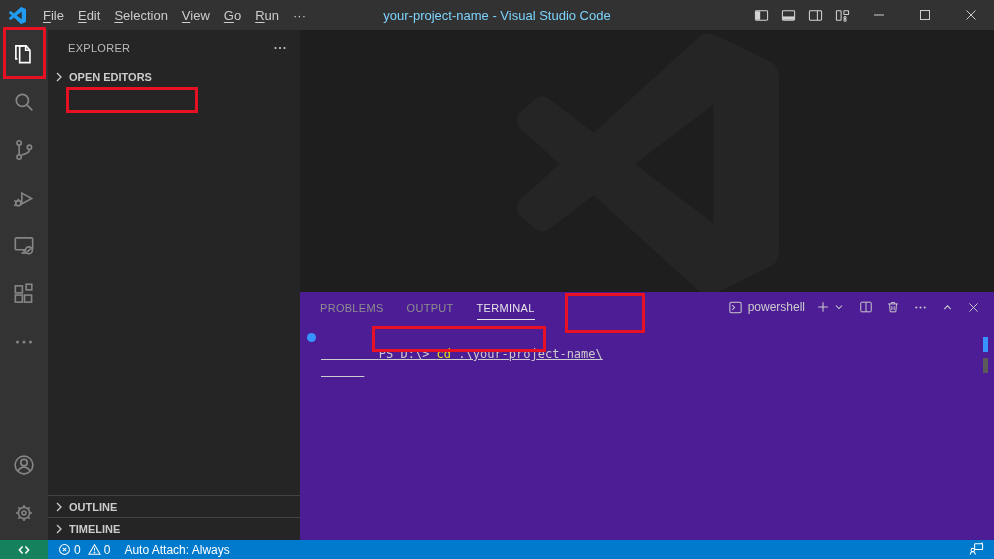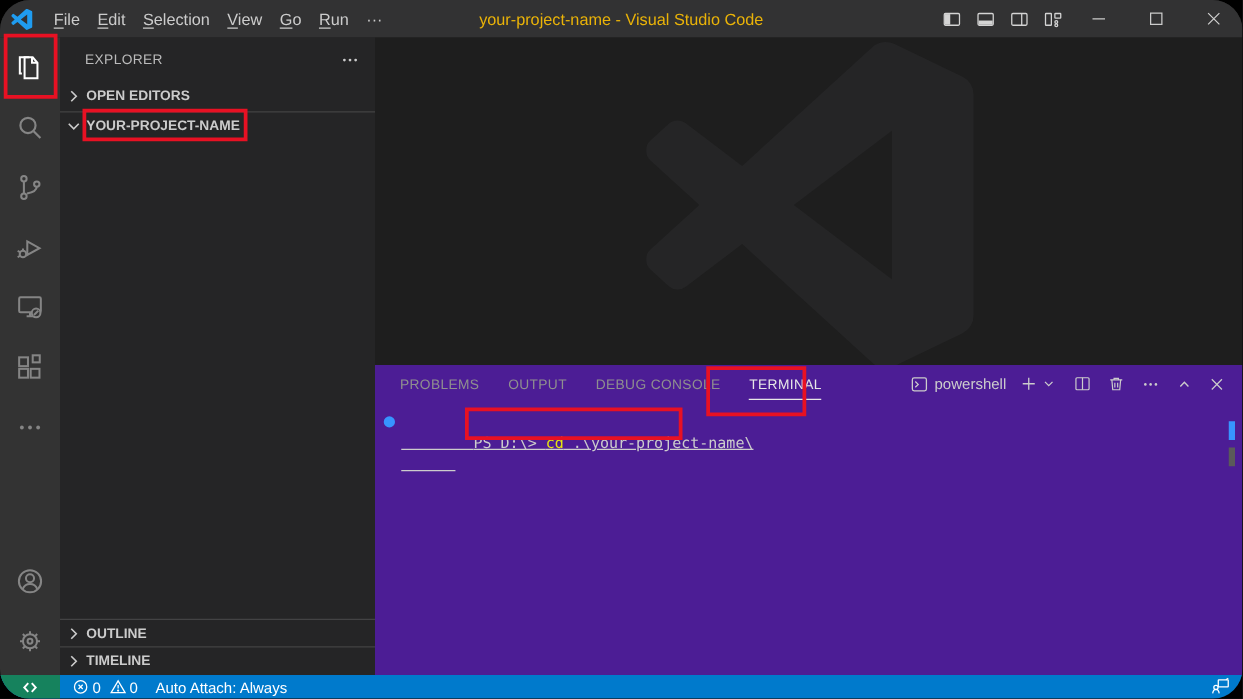--- a/index.html
+++ b/index.html
@@ -1,25 +1,25 @@
 <!DOCTYPE html>
 <html><head>
 <meta charset="utf-8">
 <style>
   * { margin:0; padding:0; box-sizing:border-box; }
   body { background:#000; font-family:"Liberation Sans", sans-serif; }
-  .window { position:relative; width:994px; height:559px; background:#1e1e1e; overflow:hidden;border-radius:24px; }
+  .window { position:relative; width:994px; height:559px; background:#1e1e1e; overflow:hidden; }
 
   
   .titlebar { position:absolute; left:0; top:0; width:994px; height:30px; background:#323233; display:flex; align-items:center; color:#cccccc; font-size:13px; }
   .tb-logo { margin:0 10px 0 9px; display:flex; align-items:center; }
   .menu-item { display:inline-block; padding:0 7px; cursor:default; }
   .menu-item::first-letter { text-decoration:underline; text-underline-offset:2px; }
   .menu-item.more::first-letter { text-decoration:none; }
-  .tb-title { position:absolute; left:0; right:0; text-align:center; pointer-events:none; color:#eab308; }
+  .tb-title { position:absolute; left:0; right:0; text-align:center; pointer-events:none; color:#7dd3fc; }
   .tb-right { position:absolute; right:0; top:0; height:30px; display:flex; align-items:center; }
   .layout-btn { width:27px; height:30px; display:flex; align-items:center; justify-content:center; }
   .win-btn { width:46px; height:30px; display:flex; align-items:center; justify-content:center; }
 
   
   .activitybar { position:absolute; left:0; top:30px; width:48px; height:510px; background:#333333; }
   .ab-slot { position:absolute; left:0; width:48px; height:48px; display:flex; align-items:center; justify-content:center; }
 
   
   .sidebar { position:absolute; left:48px; top:30px; width:252px; height:510px; background:#252526; color:#cccccc; }
@@ -215,28 +215,20 @@
       </span>
     </div>
     <div class="sb-row" style="top:36px">
       <span class="chev">
         <svg width="16" height="16" viewBox="0 0 16 16" fill="none" stroke="#cccccc" stroke-width="1.3">
             <path d="M6 4l4 4-4 4"></path>
           </svg>
       </span>
       <span>OPEN EDITORS</span>
     </div>
-    <div class="sb-row bordered" style="top:59px">
-      <span class="chev">
-        <svg width="16" height="16" viewBox="0 0 16 16" fill="none" stroke="#cccccc" stroke-width="1.3">
-            <path d="M4 6l4 4 4-4"></path>
-          </svg>
-      </span>
-      <span>YOUR-PROJECT-NAME</span>
-    </div>
     <div class="sb-row bordered" style="top:487px">
       <span class="chev">
         <svg width="16" height="16" viewBox="0 0 16 16" fill="none" stroke="#cccccc" stroke-width="1.3">
             <path d="M6 4l4 4-4 4"></path>
           </svg>
       </span>
       <span>TIMELINE</span>
     </div>
     <div class="sb-row bordered" style="top:465px">
       <span class="chev">
@@ -251,21 +243,20 @@
   <div class="editor">
     <svg class="watermark" width="262" height="262" viewBox="0 0 100 100">
       <path fill="#252526" d="M96.453 10.773 75.856.862a6.23 6.23 0 0 0-7.107 1.207l-39.461 36-17.191-13.047a4.15 4.15 0 0 0-5.312.236l-5.509 5.011a4.157 4.157 0 0 0 0 6.146L16.191 50 1.276 63.585a4.157 4.157 0 0 0 0 6.146l5.509 5.011a4.15 4.15 0 0 0 5.312.236l17.191-13.047 39.461 36a6.23 6.23 0 0 0 7.107 1.207l20.597-9.911A6.23 6.23 0 0 0 100 83.619V16.381a6.23 6.23 0 0 0-3.547-5.608ZM75.012 72.707 45.07 50l29.942-22.707Z"></path>
     </svg>
   </div>
 
   <div class="panel">
     <div class="panel-tabs">
       <span class="ptab">PROBLEMS</span>
       <span class="ptab">OUTPUT</span>
-      <span class="ptab">DEBUG CONSOLE</span>
       <span class="ptab active">TERMINAL</span>
     </div>
     <div class="panel-toolbar">
       <span class="ptool" style="margin-left:0">
         <svg width="15" height="15" viewBox="0 0 16 16" fill="none" stroke="#cccccc" stroke-width="1.1">
             <rect x="2" y="2.5" width="12" height="11" rx="1.5"></rect>
             <path d="M4.5 5.5L7 8l-2.5 2.5"></path>
           </svg>
       </span>
       <span class="shell-label">powershell</span>

